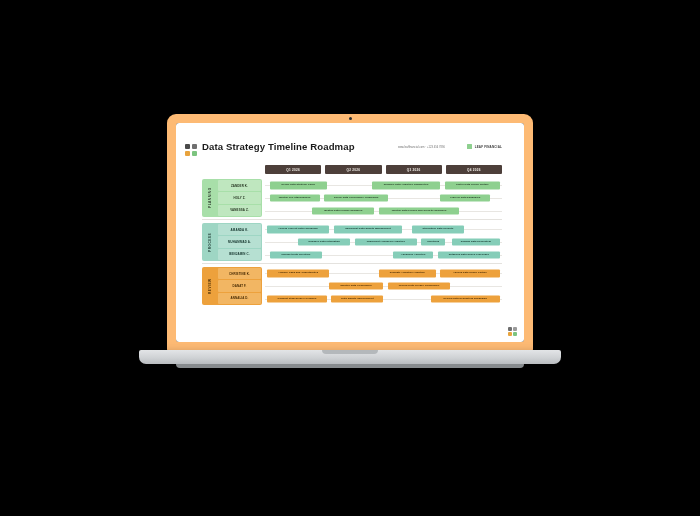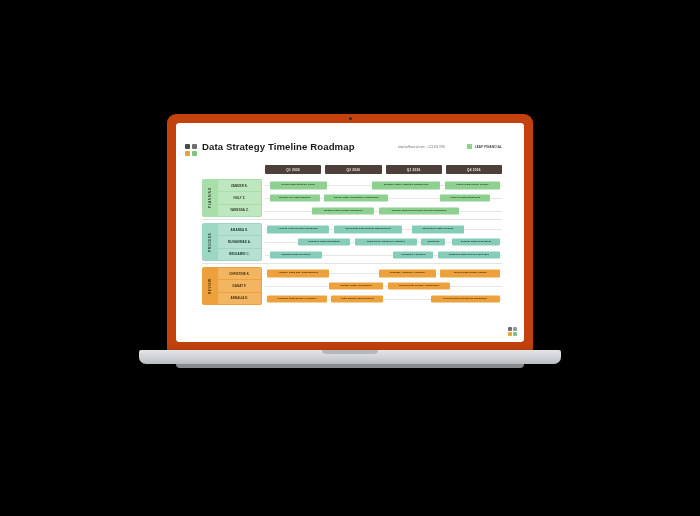--- a/index.html
+++ b/index.html
@@ -8,21 +8,21 @@
     background:#000;
     font-family:"Liberation Sans", sans-serif;
   }
   .stage{position:relative;width:700px;height:516px;}
 
   
   .laptop{position:absolute;left:0;top:0;width:700px;height:516px;}
 
   .lid{
     position:absolute;left:167px;top:114px;width:366px;height:238px;
-    background:#c2410c;
+    background:#fdba74;
     border-radius:9px 9px 3px 3px;
     box-shadow:0 2px 6px rgba(0,0,0,.45);
   }
   .lid-inner{
     position:absolute;left:9px;top:9px;right:9px;bottom:10px;
     background:#111;
     border-radius:3px;
     overflow:hidden;
   }
   .camera{

